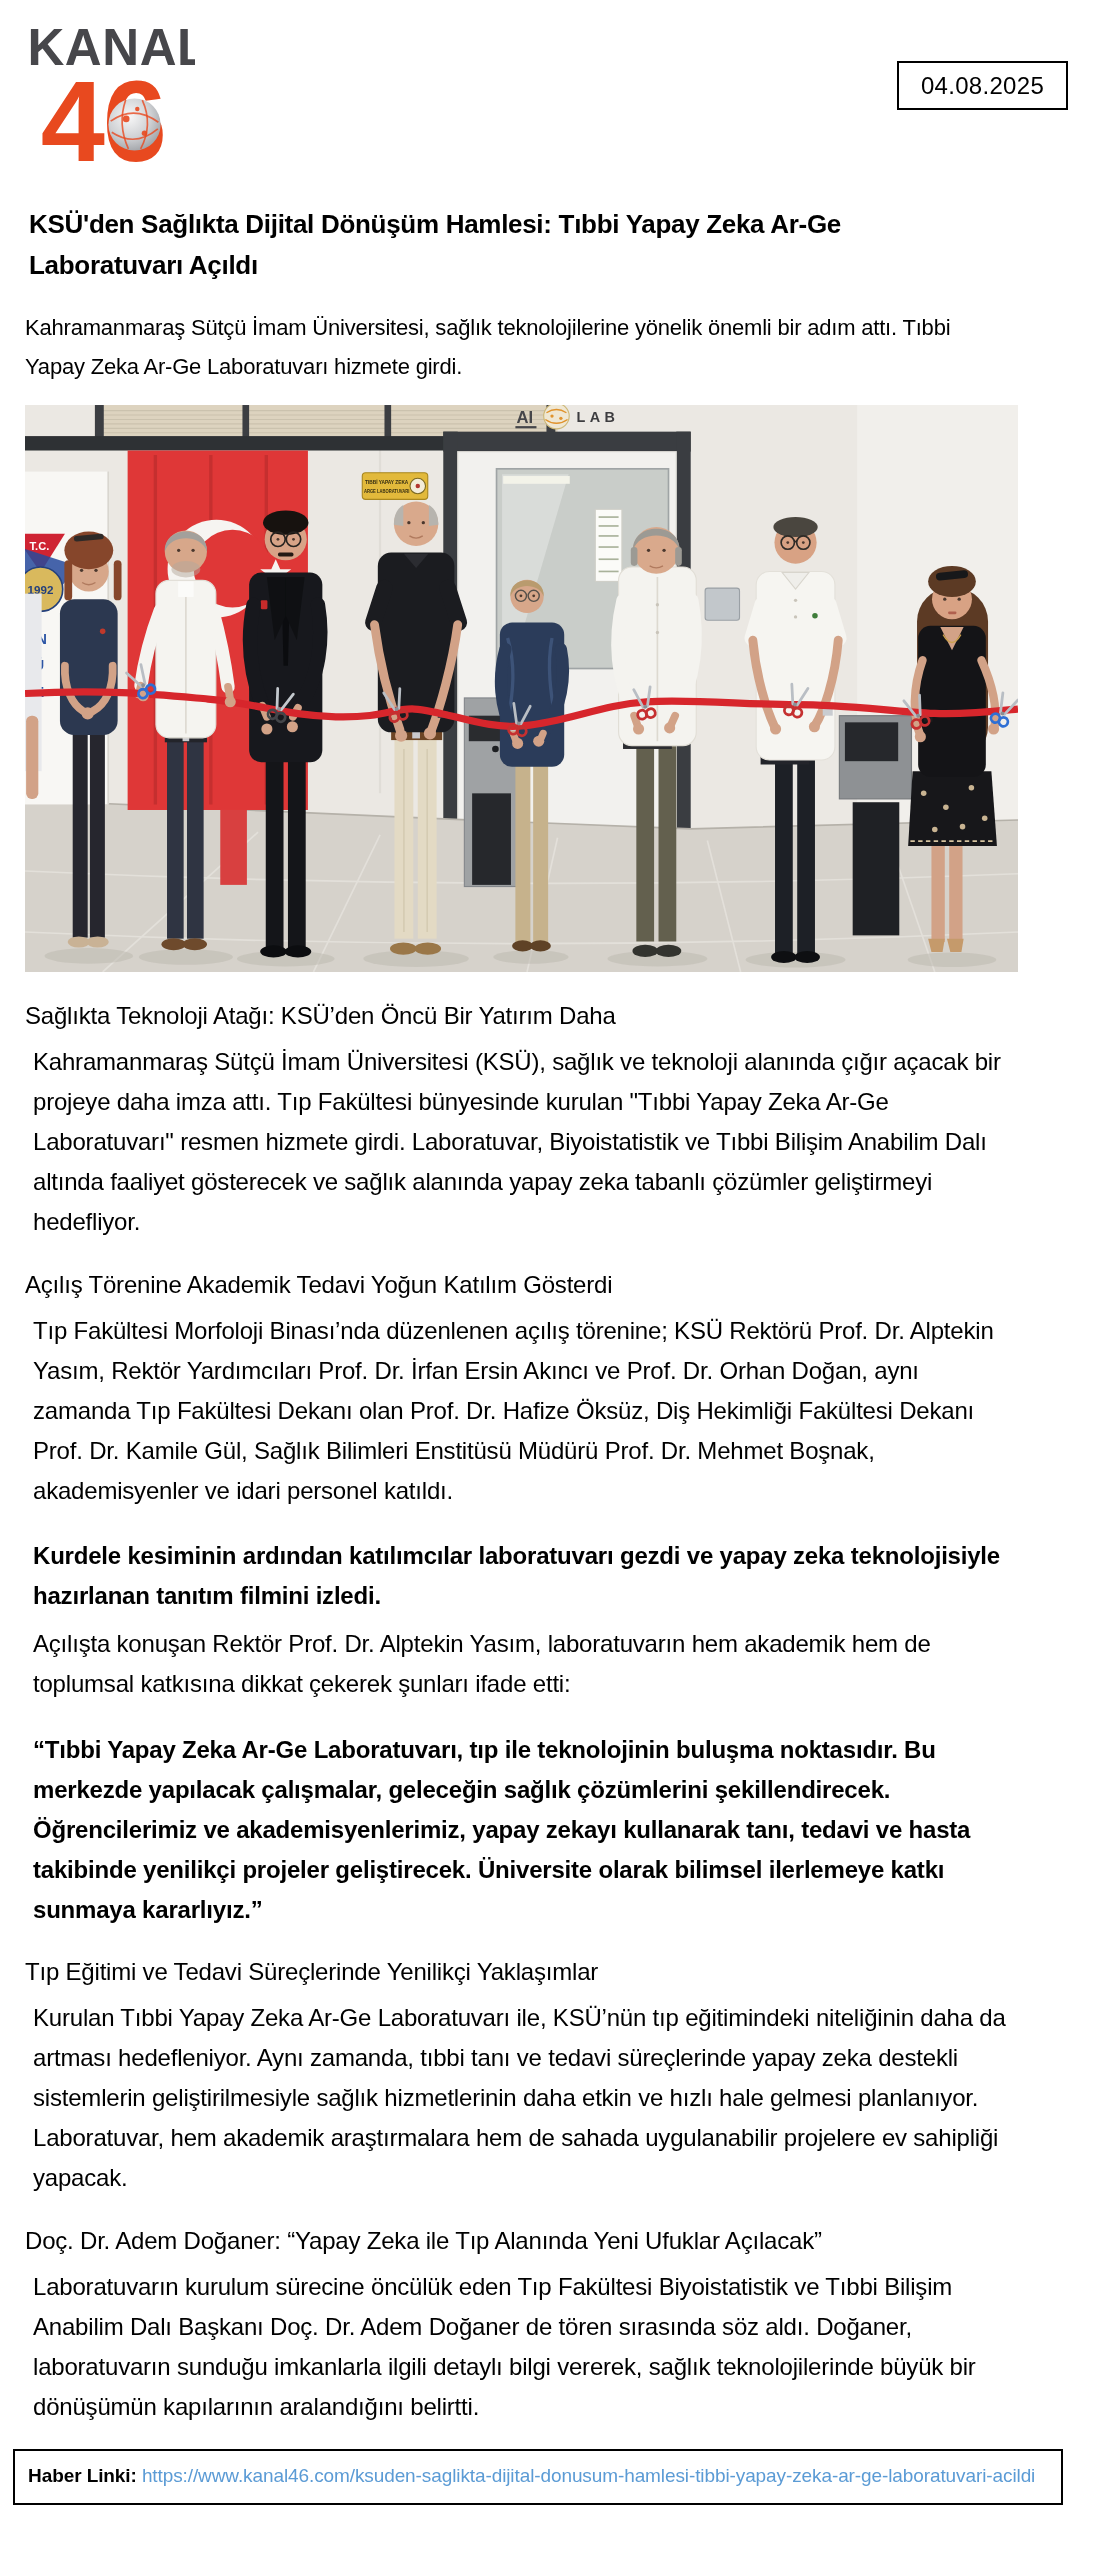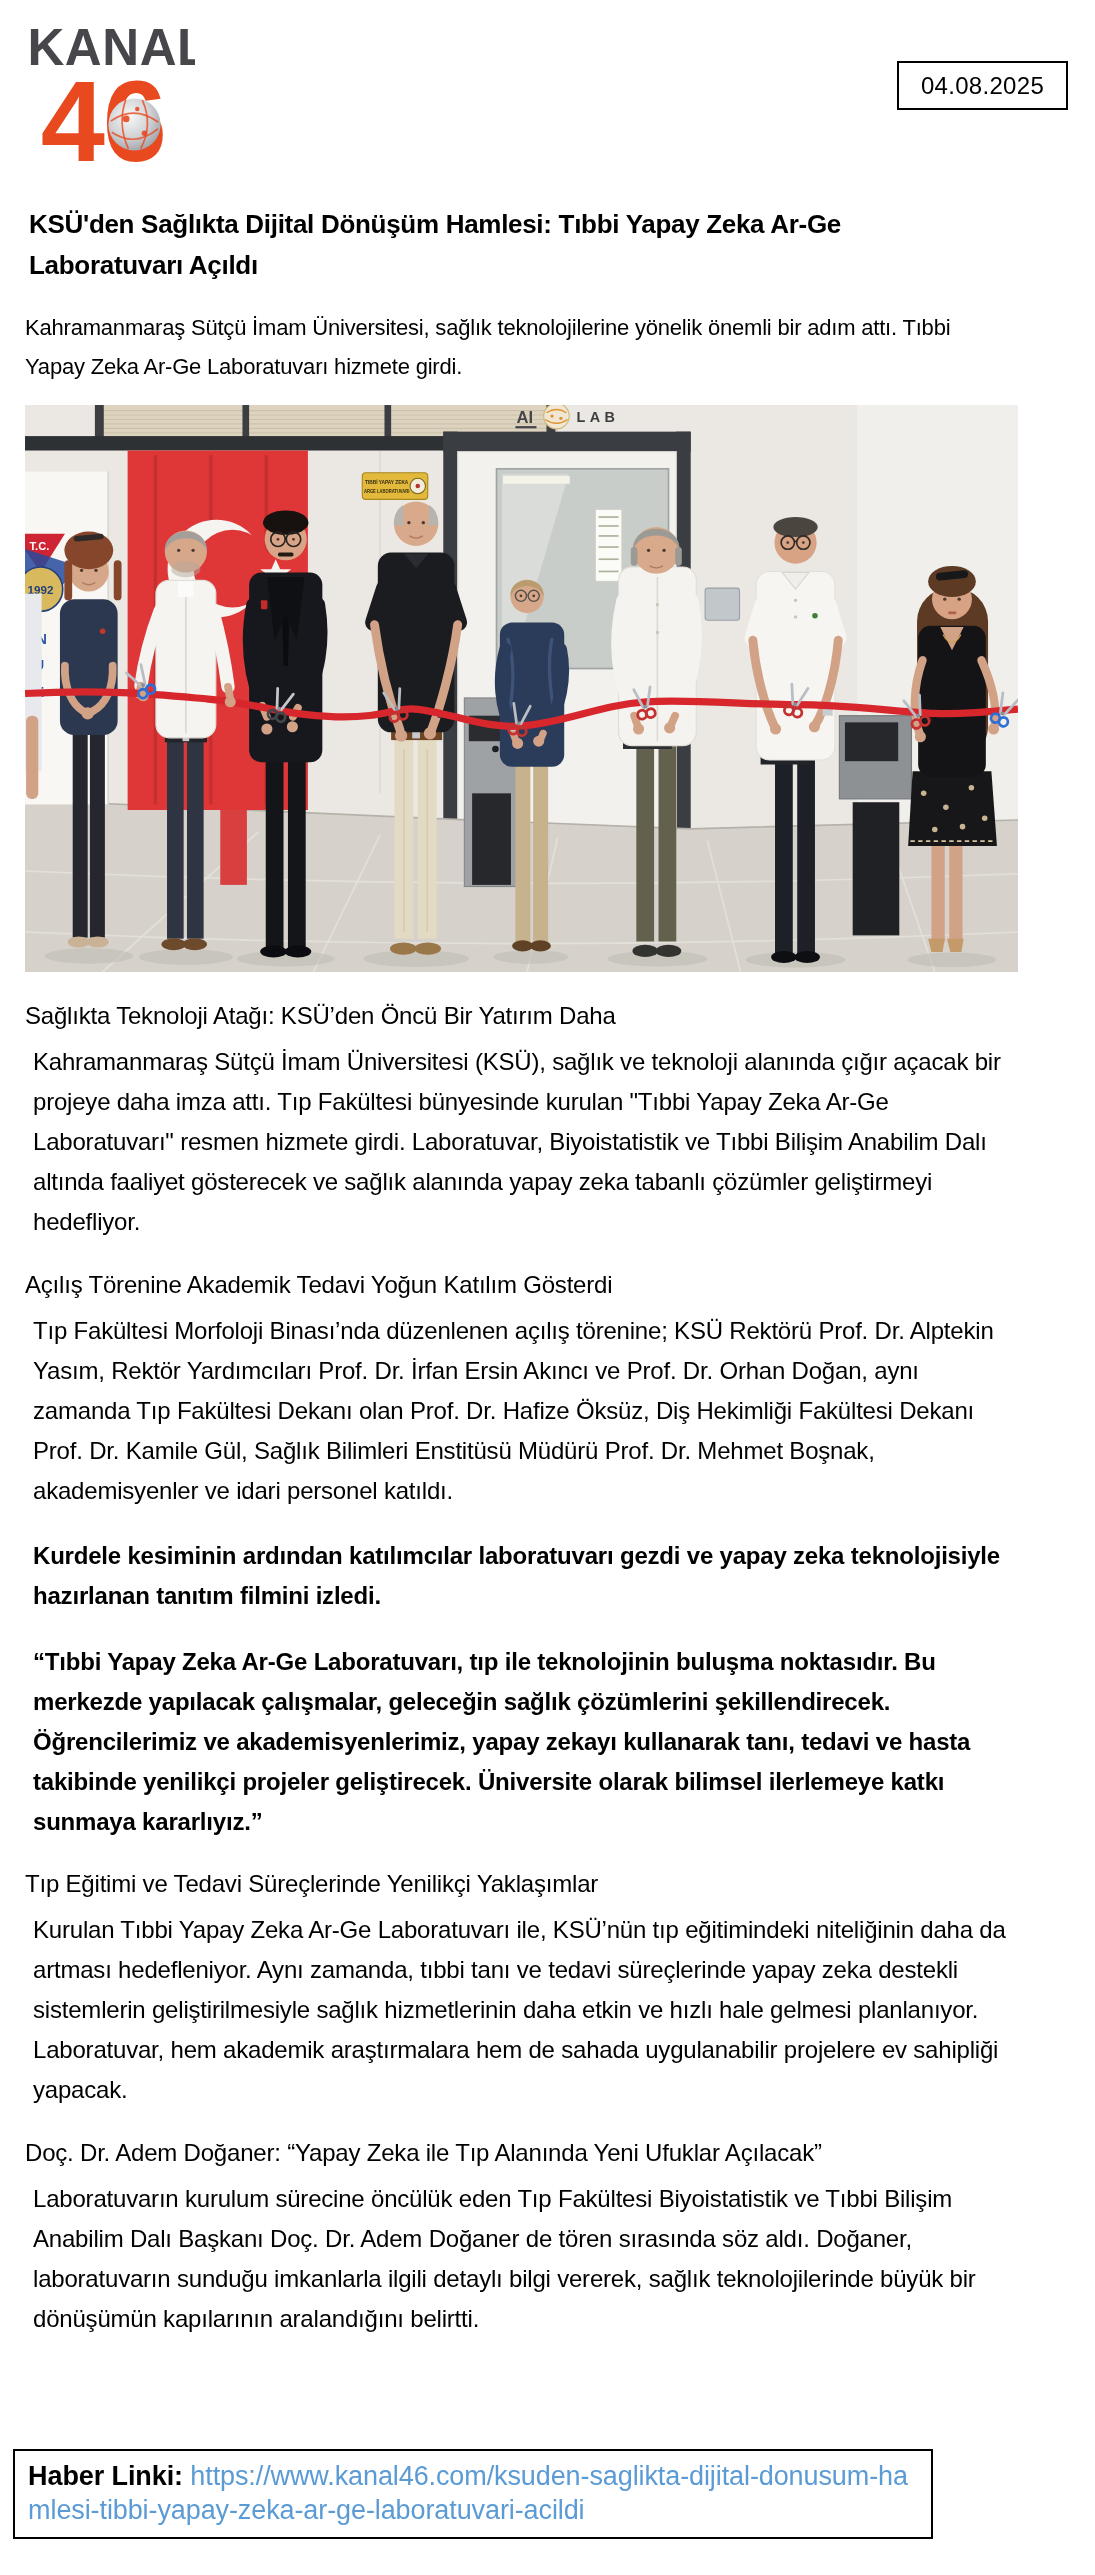--- a/index.html
+++ b/index.html
@@ -22,23 +22,23 @@
   }
   .lead{font-size:22px;line-height:39px;margin:0 0 15.5px 0;max-width:954px;letter-spacing:-0.2px;}
   .photo-frame{width:993px;height:567px;margin:3.3px 0 0 0;}
   section h2{font-size:24px;line-height:34px;font-weight:normal;margin:25.5px 0 9px 0;letter-spacing:-0.2px;}
   section h2:empty{display:none;margin:0;}
   section p{font-size:24px;line-height:40px;margin:8px;letter-spacing:-0.2px;}
   section.nohead p{margin-top:25.5px;}
   p.bold{font-weight:bold;}
   
   .footer-box{
-    position:absolute;left:12.8px;top:2449px;width:920px;box-sizing:border-box;
+    position:absolute;left:12.8px;top:2449px;width:1050px;box-sizing:border-box;
     border:2.8px solid #000;padding:7.8px 13.3px 10px 13.3px;background:#fff;
-    font-size:27px;line-height:34px;letter-spacing:-0.1px;
+    font-size:19px;line-height:34px;letter-spacing:-0.1px;
   }
   .footer-box .lbl{font-weight:bold;}
   .footer-box a{color:#5B9BD5;text-decoration:none;word-break:break-all;}
   svg text{font-family:"Liberation Sans",sans-serif;}
 </style>
 </head>
 <body>
 
 <div class="logo-wrap">
   <svg width="172" height="164" viewBox="0 0 310 295">
@@ -449,20 +449,21 @@
     <h2>Açılış Törenine Akademik Tedavi Yoğun Katılım Gösterdi</h2>
     <p>Tıp Fakültesi Morfoloji Binası’nda düzenlenen açılış törenine; KSÜ Rektörü Prof. Dr. Alptekin Yasım, Rektör Yardımcıları Prof. Dr. İrfan Ersin Akıncı ve Prof. Dr. Orhan Doğan, aynı zamanda Tıp Fakültesi Dekanı olan Prof. Dr. Hafize Öksüz, Diş Hekimliği Fakültesi Dekanı Prof. Dr. Kamile Gül, Sağlık Bilimleri Enstitüsü Müdürü Prof. Dr. Mehmet Boşnak, akademisyenler ve idari personel katıldı.</p>
   </section>
 
   <section class="nohead">
 
     <p class="bold">Kurdele kesiminin ardından katılımcılar laboratuvarı gezdi ve yapay zeka teknolojisiyle hazırlanan tanıtım filmini izledi.</p>
   </section>
 
   <section>
+    <p>Açılışta konuşan Rektör Prof. Dr. Alptekin Yasım, laboratuvarın hem akademik hem de toplumsal katkısına dikkat çekerek şunları ifade etti:</p>
   </section>
 
   <section class="nohead">
 
     <p class="bold">“Tıbbi Yapay Zeka Ar-Ge Laboratuvarı, tıp ile teknolojinin buluşma noktasıdır. Bu merkezde yapılacak çalışmalar, geleceğin sağlık çözümlerini şekillendirecek. Öğrencilerimiz ve akademisyenlerimiz, yapay zekayı kullanarak tanı, tedavi ve hasta takibinde yenilikçi projeler geliştirecek. Üniversite olarak bilimsel ilerlemeye katkı sunmaya kararlıyız.”</p>
   </section>
 
   <section>
     <h2>Tıp Eğitimi ve Tedavi Süreçlerinde Yenilikçi Yaklaşımlar</h2>
     <p>Kurulan Tıbbi Yapay Zeka Ar-Ge Laboratuvarı ile, KSÜ’nün tıp eğitimindeki niteliğinin daha da artması hedefleniyor. Aynı zamanda, tıbbi tanı ve tedavi süreçlerinde yapay zeka destekli sistemlerin geliştirilmesiyle sağlık hizmetlerinin daha etkin ve hızlı hale gelmesi planlanıyor. Laboratuvar, hem akademik araştırmalara hem de sahada uygulanabilir projelere ev sahipliği yapacak.</p>

